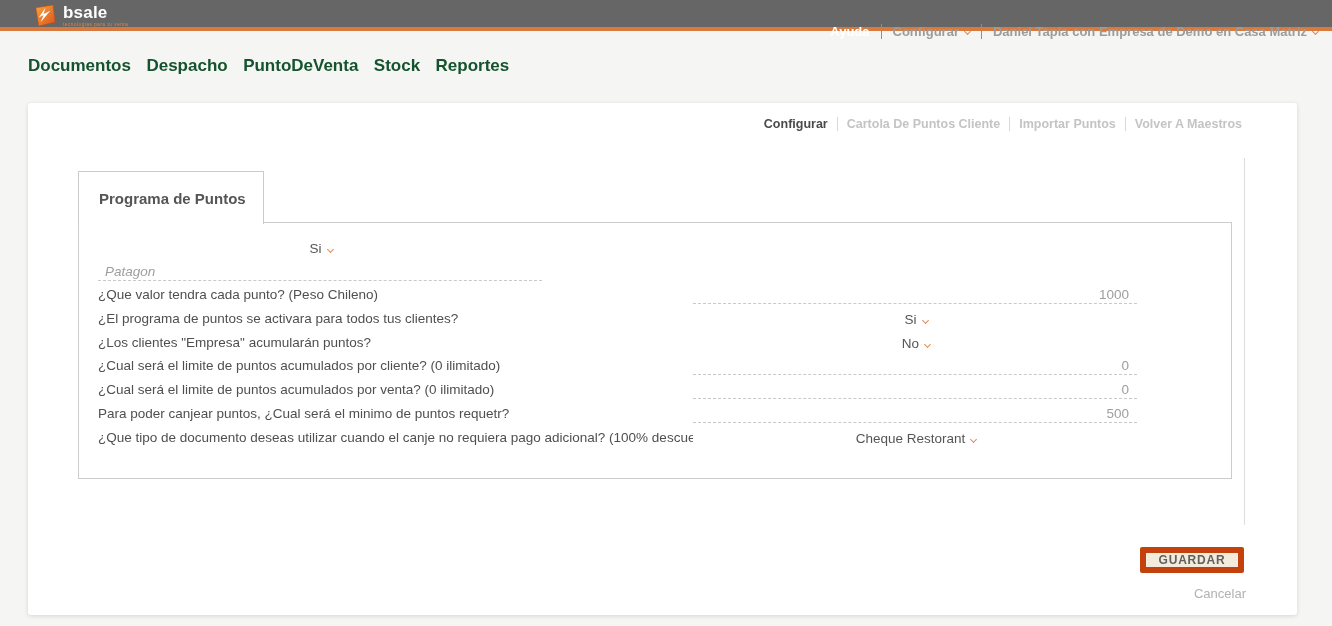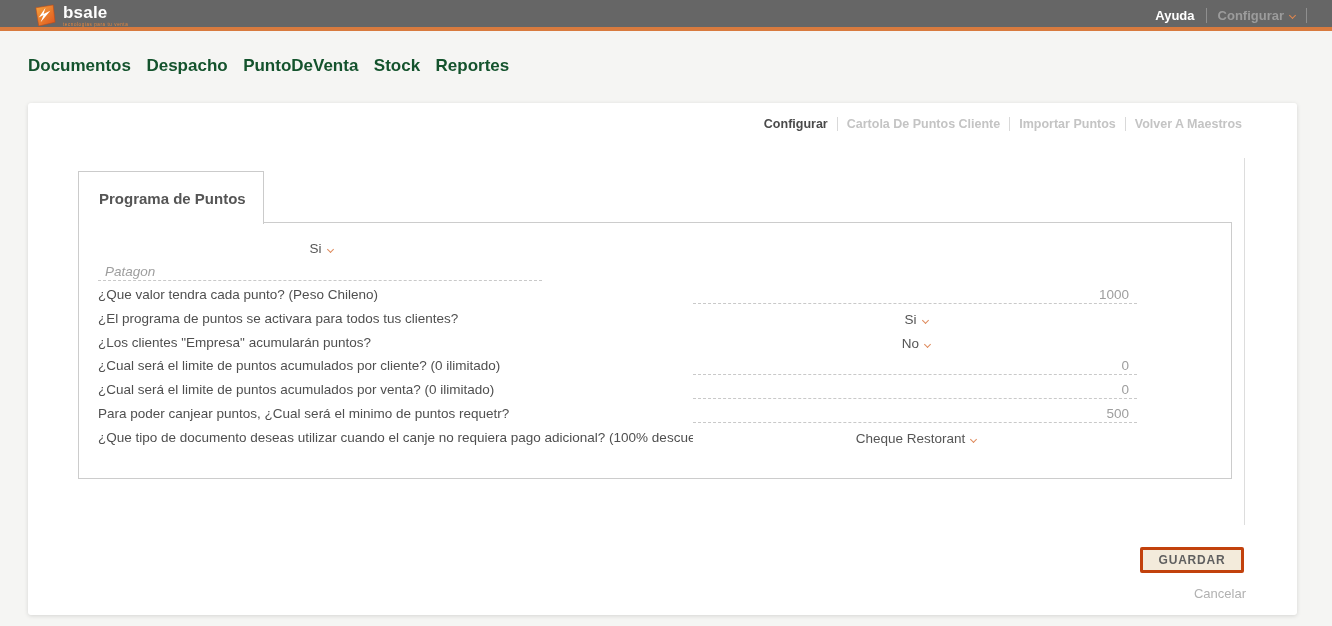--- a/index.html
+++ b/index.html
@@ -14,21 +14,21 @@
   
   .topbar {
     position:absolute; top:0; left:0; width:1332px; height:31px;
     background:#666666; border-bottom:4px solid #D87A3E;
   }
   .brand { position:absolute; left:32px; top:3px; display:flex; align-items:flex-start; cursor:pointer; }
   .brand-icon { width:25px; height:25px; display:block; }
   .brand-text { margin-left:6px; margin-top:2px; }
   .brand-name { color:#FFFFFF; font-size:17px; font-weight:bold; line-height:16px; letter-spacing:0.2px; }
   .brand-tagline { color:#E8873C; font-size:4.5px; letter-spacing:0.6px; margin-top:1px; white-space:nowrap; }
-  .topbar-right { position:absolute; right:14px; top:0; height:31px; display:flex; align-items:center; }
+  .topbar-right { position:absolute; right:14px; top:16px; height:31px; display:flex; align-items:center; }
   .tb-link { font-size:13px; font-weight:bold; color:#FFFFFF; cursor:pointer; }
   .tb-muted { color:#9C9C9C; }
   .tb-sep { width:1px; height:15px; background:#8F8F8F; margin:0 11px; }
   .chev {
     display:inline-block; width:5px; height:5px;
     border-right:1.5px solid #E0874F; border-bottom:1.5px solid #E0874F;
     transform:rotate(45deg); margin-left:6px; vertical-align:2px;
   }
 
   
@@ -85,21 +85,21 @@
     border:none; border-bottom:1px dashed #C9C9C9; background:transparent;
     font-family:"Liberation Sans", sans-serif; font-size:13.5px; color:#9E9E9E;
     outline:none;
   }
   .finput.left  { text-align:left;  padding-left:7px;font-style:italic; }
   .finput.right { text-align:right; padding-right:8px; }
 
   
   .save-btn {
     position:absolute; left:1112px; top:444px; width:104px; height:26px;
-    background:#F3EBDB; border:3px solid #c2410c; border-radius:2px;
+    background:#F3EBDB; border:6px solid #c2410c; border-radius:2px;
     font-family:"Liberation Sans", sans-serif;
     font-size:12px; font-weight:bold; letter-spacing:0.8px; color:#606060;
     cursor:pointer;
   }
   .cancel-link {
     position:absolute; top:483px; right:51px;
     font-size:13px; color:#B1B1B1; cursor:pointer;
   }
 </style>
 </head>
@@ -121,20 +121,21 @@
     <div class="brand-text">
       <div class="brand-name">bsale</div>
       <div class="brand-tagline">tecnologias para tu venta</div>
     </div>
   </div>
   <div class="topbar-right">
     <span class="tb-link">Ayuda</span>
     <span class="tb-sep"></span>
     <span class="tb-link tb-muted"><span>Configurar</span><span class="chev"></span></span>
     <span class="tb-sep"></span>
+    <span class="tb-link tb-muted"><span>Daniel Tapia con Empresa de Demo en Casa Matriz</span><span class="chev"></span></span>
   </div>
 </div>
 
 <div class="main-nav">
   <span>Documentos</span>
   <span>Despacho</span>
   <span>PuntoDeVenta</span>
   <span>Stock</span>
   <span>Reportes</span>
 </div>

